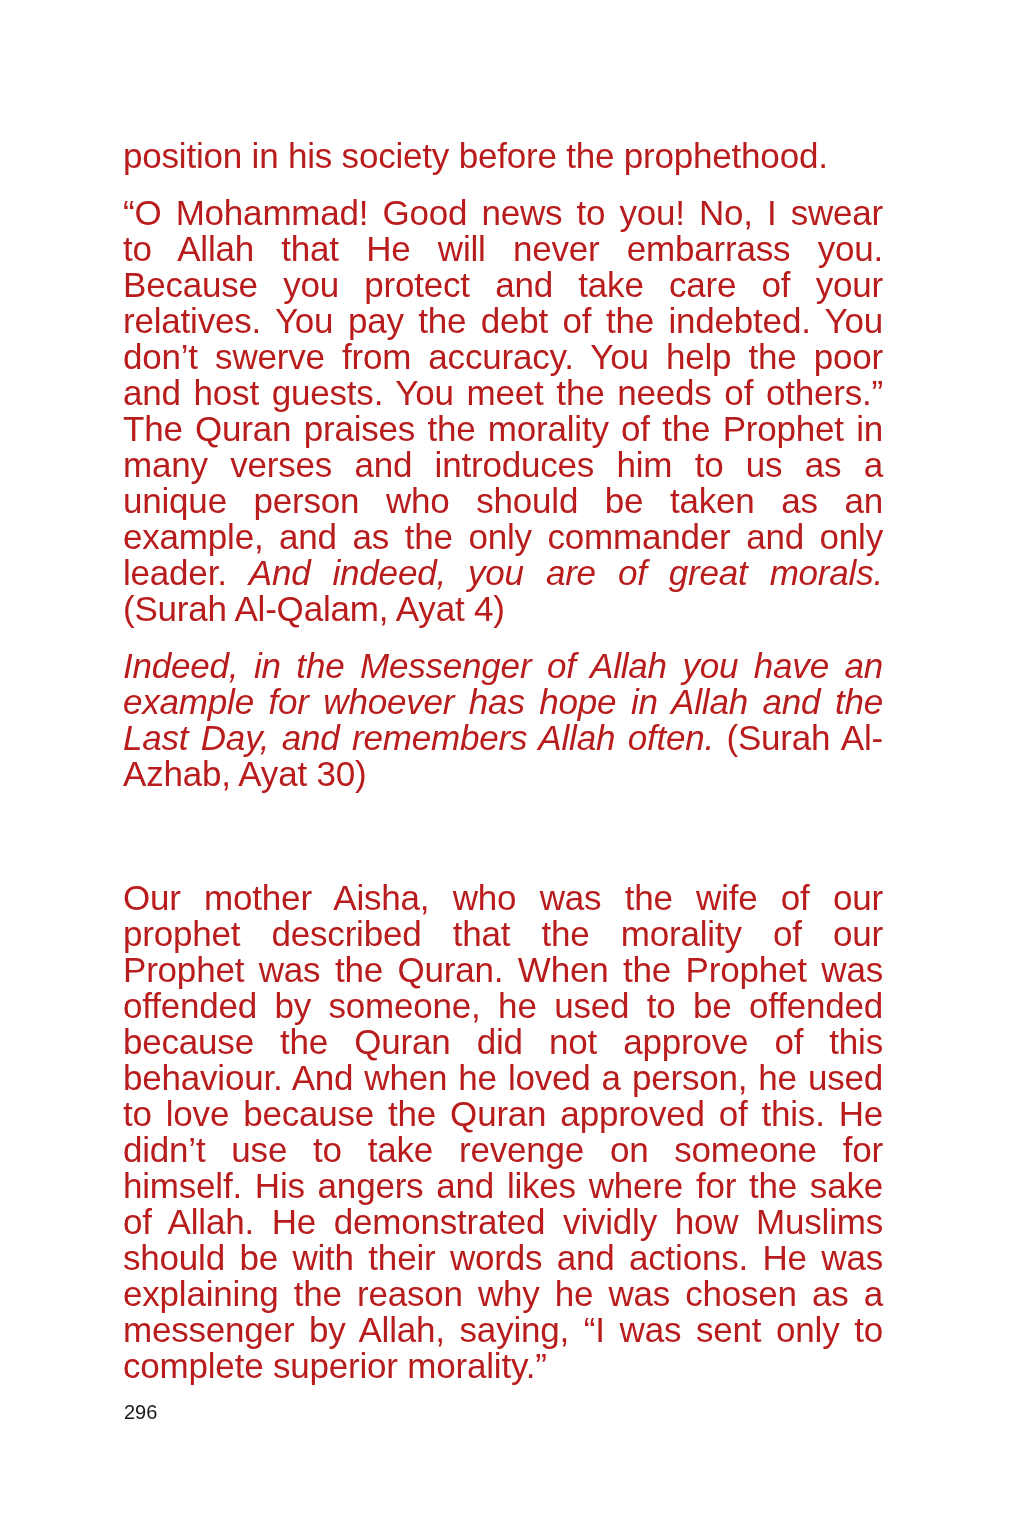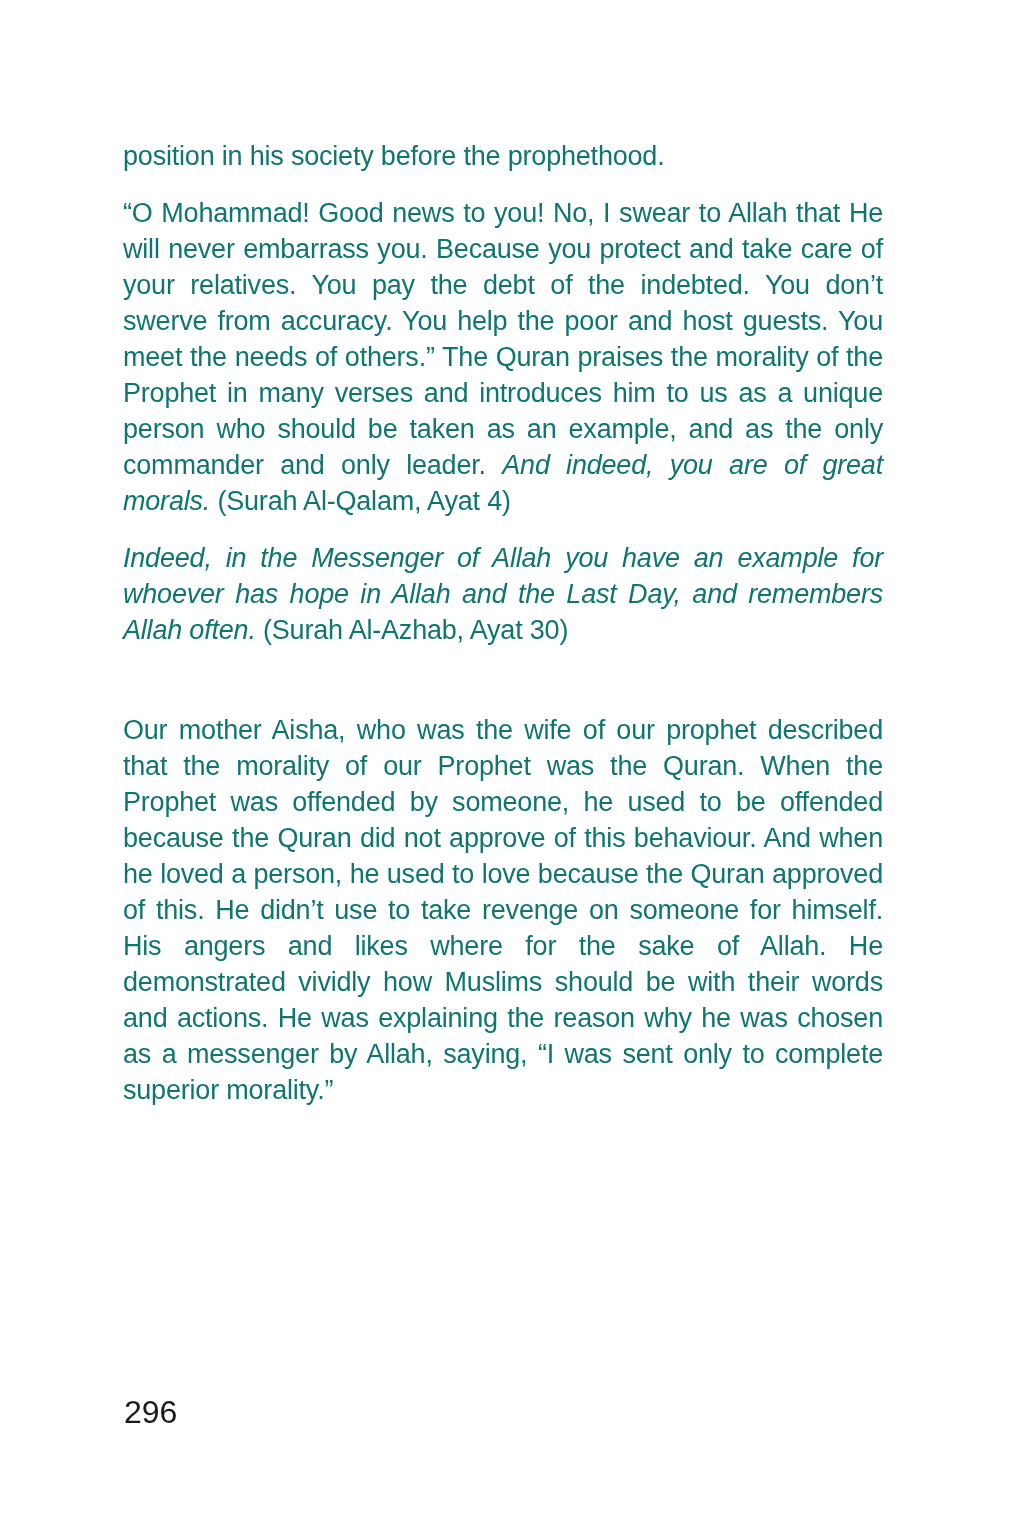--- a/index.html
+++ b/index.html
@@ -16,38 +16,38 @@
     overflow: hidden;
   }
   .text-column {
     position: absolute;
     left: 123px;
     top: 138px;
     width: 760px;
     color: #121212;
   }
   .text-column p {
-    font-size: 27px;
+    font-size: 35px;
     line-height: 36px;
     letter-spacing: -0.2px;
     text-align: justify;
     margin-bottom: 21px;
-    color: #0f766e;
+    color: #b91c1c;
   }
   .text-column p.gap-before {
-    margin-top: 64px;
+    margin-top: 88px;
   }
   .italic {
     font-style: italic;
   }
   .page-number {
     position: absolute;
     left: 124px;
     top: 1396px;
-    font-size: 32px;
+    font-size: 20px;
     line-height: 32px;
     color: #1a1a1a;
   }
 </style>
 </head>
 <body>
 
 <div class="page">
   <div class="text-column">
       <p><span>position in his society before the prophethood.</span></p>

